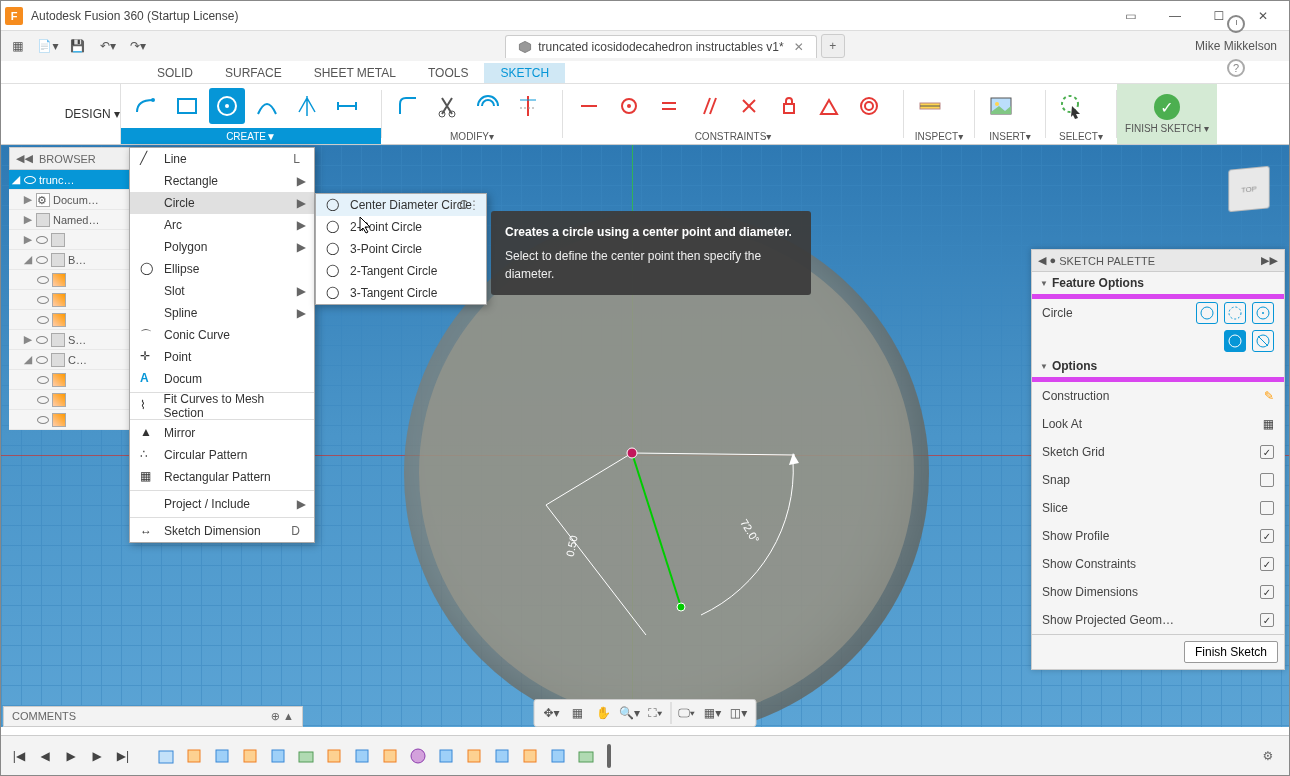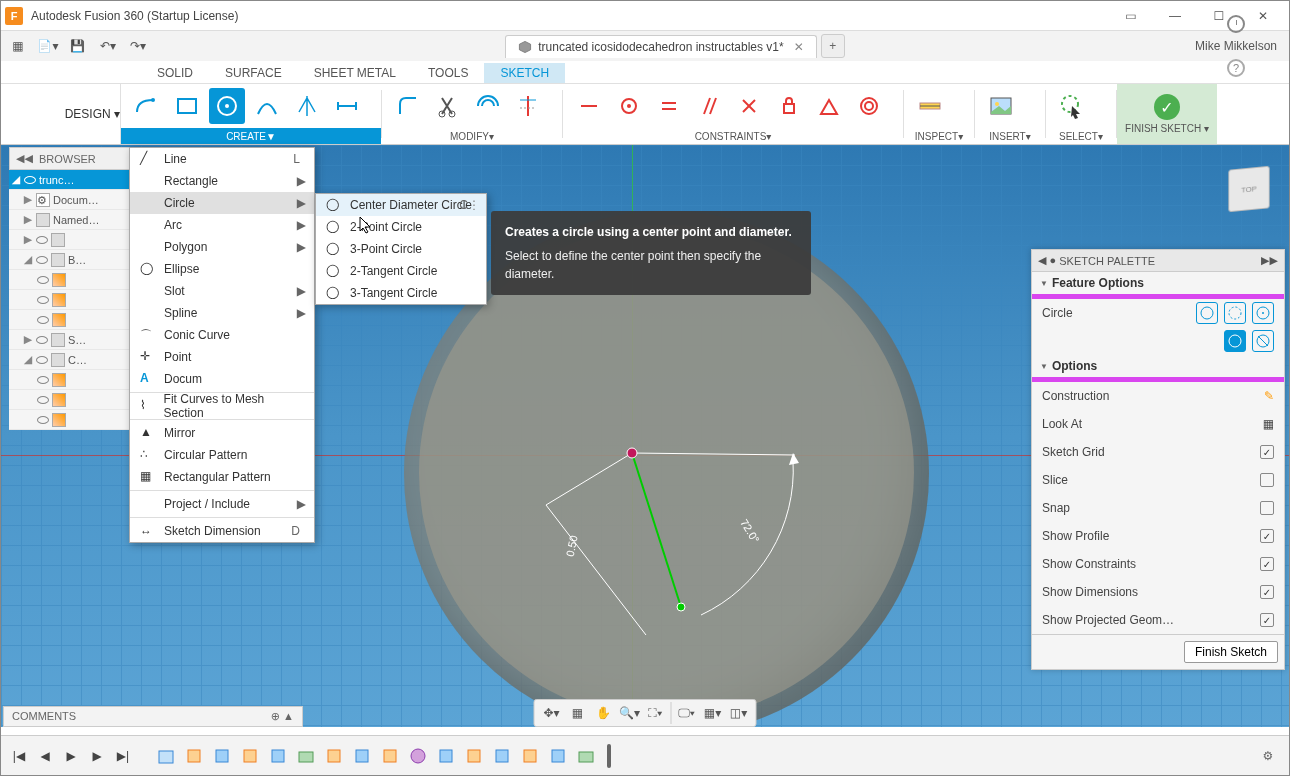--- a/index.html
+++ b/index.html
@@ -561,25 +561,25 @@
     </div>
   <div class="palette-row">
       <span>Look At</span>
       <span>▦</span>
     </div>
   <div class="palette-row">
       <span>Sketch Grid</span>
       <div class="chk on"></div>
     </div>
   <div class="palette-row">
+      <span>Snap</span>
+      <div class="chk"></div>
+    </div>
+  <div class="palette-row">
       <span>Slice</span>
-      <div class="chk"></div>
-    </div>
-  <div class="palette-row">
-      <span>Snap</span>
       <div class="chk"></div>
     </div>
   <div class="palette-row">
       <span>Show Profile</span>
       <div class="chk on"></div>
     </div>
   <div class="palette-row">
       <span>Show Constraints</span>
       <div class="chk on"></div>
     </div>

